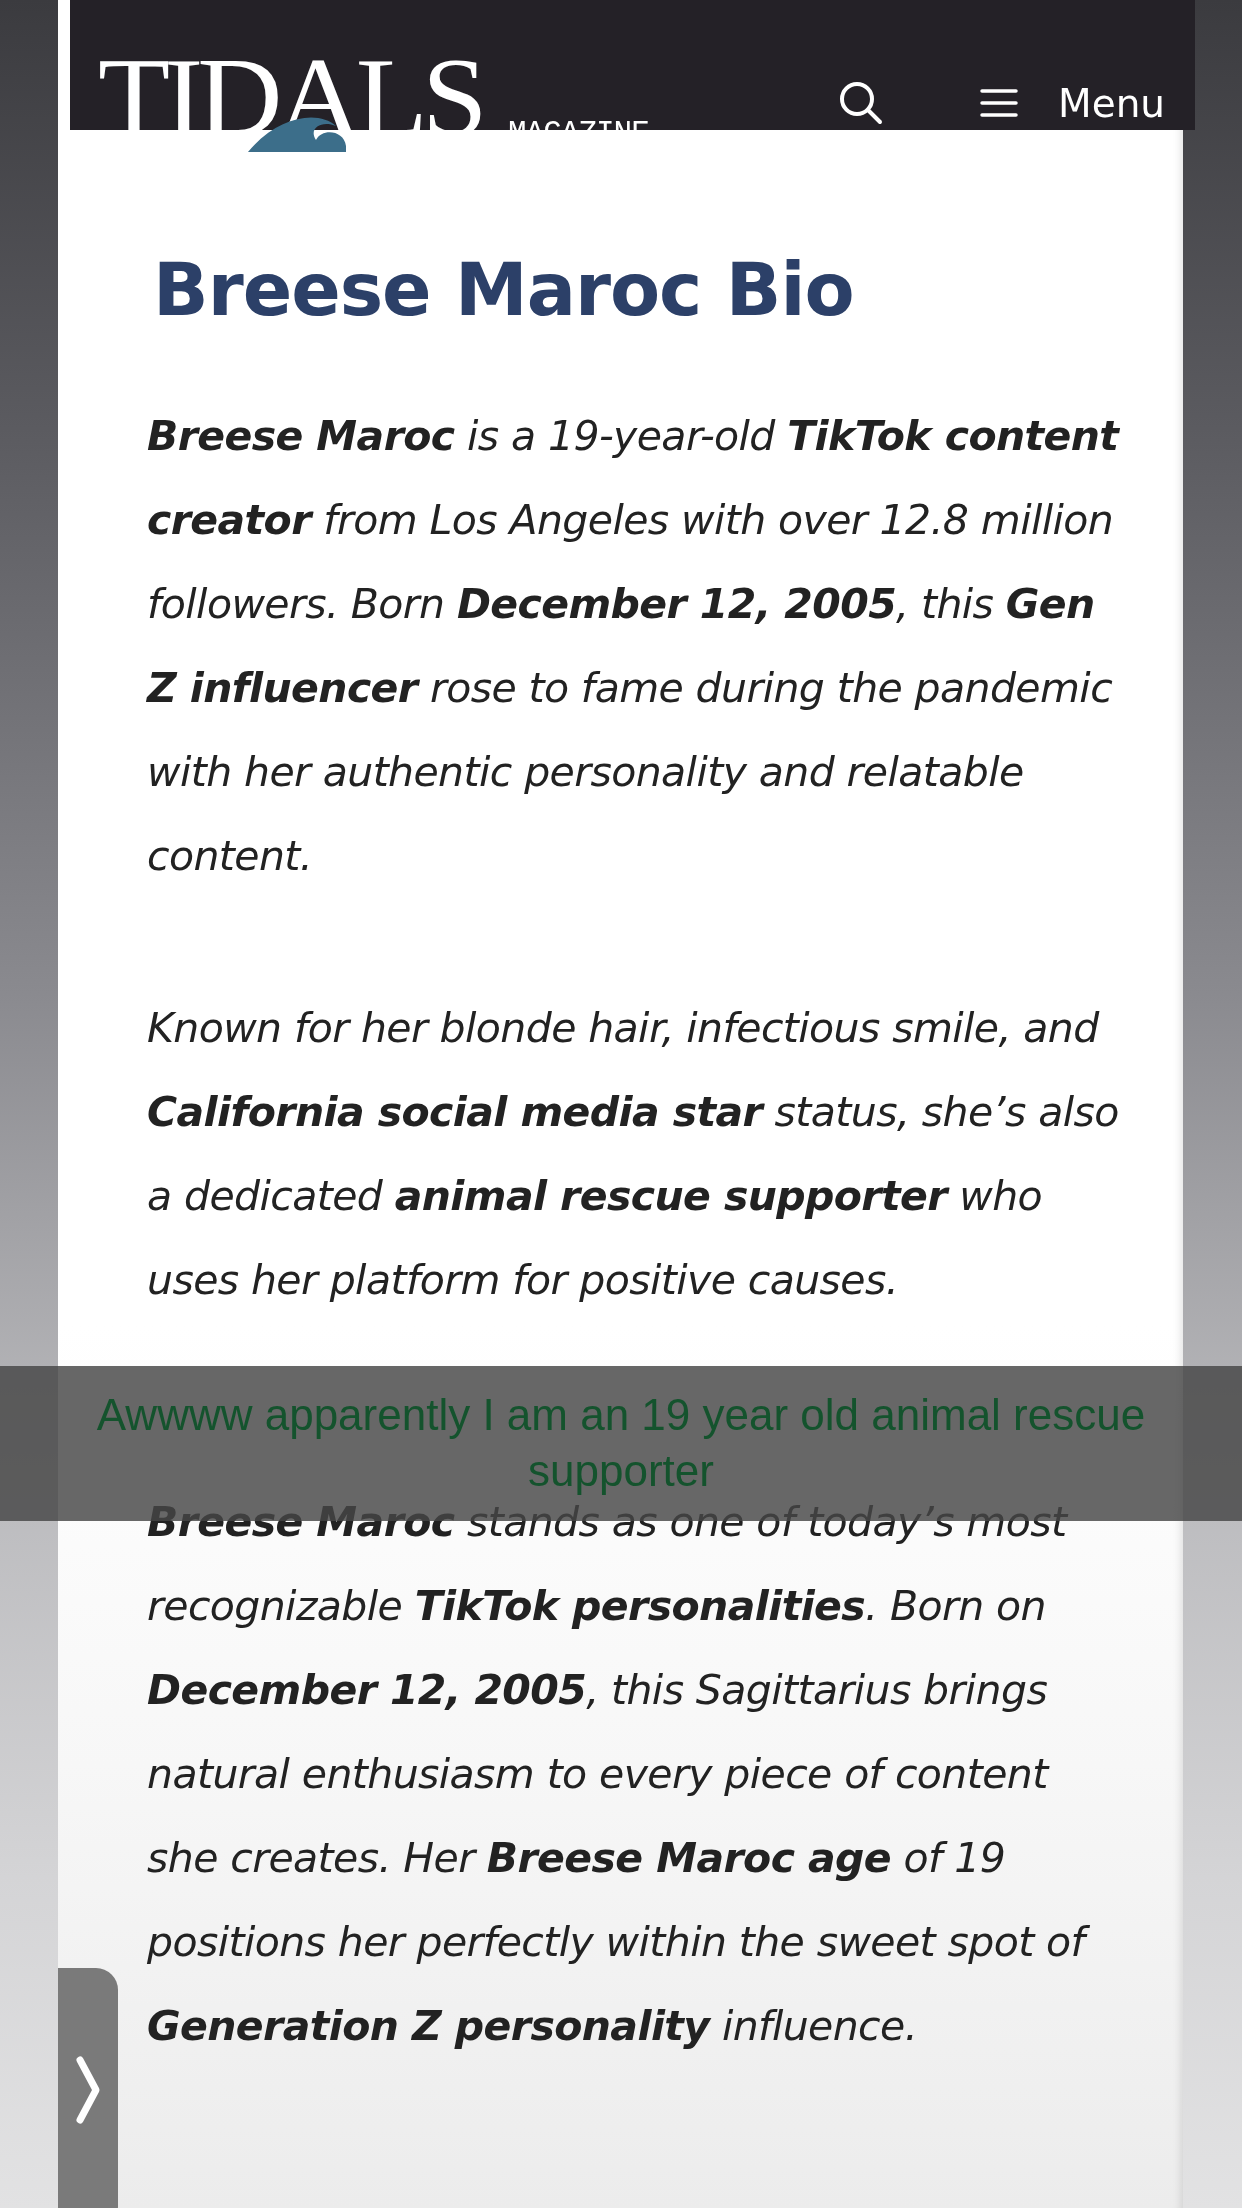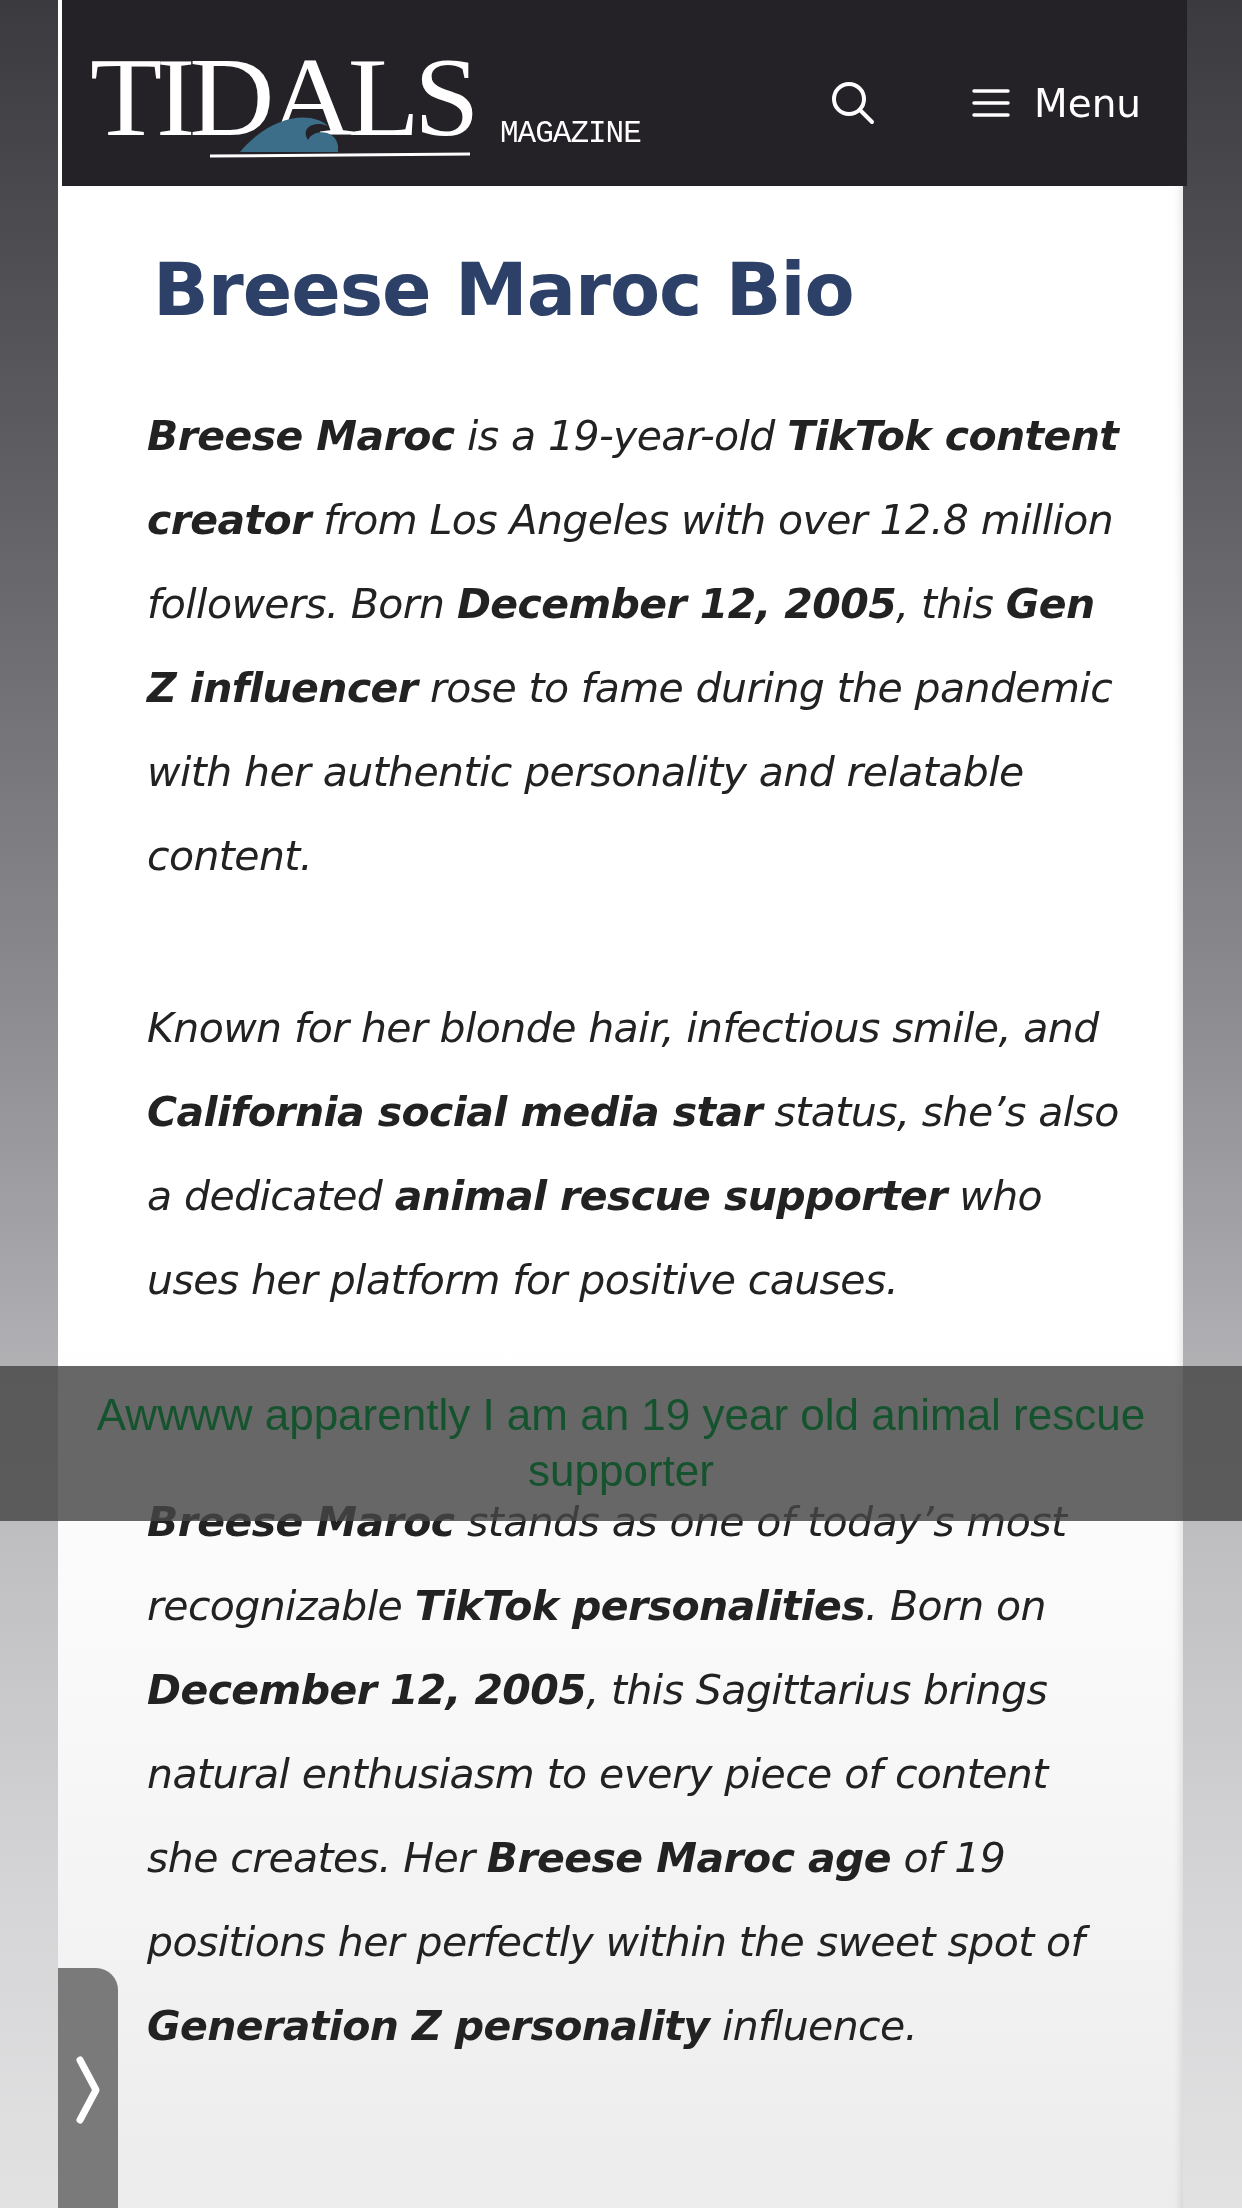--- a/index.html
+++ b/index.html
@@ -7,37 +7,37 @@
     width: 1242px; height: 2208px; overflow: hidden; position: relative;
     background: linear-gradient(to bottom, #3b3b3f 0%, #5c5c61 20%, #8a8a8f 45%, #b8b8bb 65%, #d4d4d6 85%, #e2e2e3 100%);
     font-family: "DejaVu Sans", sans-serif;
   }
   .page {
     position: absolute; left: 58px; top: 0; width: 1125px; height: 2208px;
     background: linear-gradient(to bottom, #ffffff 0%, #ffffff 60%, #f7f7f7 80%, #ececec 100%);
     box-shadow: inset -10px 0 8px -8px rgba(0,0,0,0.12);
   }
   .site-header {
-    position: absolute; left: 4px; top: 0; width: 1125px; height: 186px;
+    position: absolute; left: 12px; top: 0; width: 1125px; height: 130px;
     background: #242127;
   }
   .logo { position: absolute; left: 28px; top: 46px; height: 110px; width: 600px; }
   .logo-main {
     position: absolute; left: 0; top: 0;
     font-family: "Liberation Serif", serif; color: #fff;
     font-size: 118px; line-height: 110px; letter-spacing: -6px;
     transform: scaleY(0.95); transform-origin: top left;
   }
   .logo-sub {
     position: absolute; left: 410px; top: 70px;
     font-family: Liberation Mono, monospace; color: #fff; font-size: 31px; letter-spacing: -1px;
   }
   .logo-wave { position: absolute; left: 120px; top: 60px; width: 260px; height: 54px; }
   .search-btn { position: absolute; left: 768px; top: 80px; width: 46px; height: 46px; cursor: pointer; }
-  .menu-btn { position: absolute; left: 910px; top: 78px; height: 50px; display: flex; align-items: center; cursor: pointer; }
+  .menu-btn { position: absolute; left: 910px; top: 78px; height: 50px; display: flex; align-items: center; cursor: pointer; gap: 16px; }
   .menu-btn .bars { width: 38px; height: 30px; margin-right: 24px; }
   .menu-label { color: #fff; font-size: 39px; font-family: "DejaVu Sans", sans-serif; }
 
   .article { position: absolute; left: 77px; top: 222px; width: 1000px; color: #222; }
   h1.title {
     margin: 18px; font-size: 73px; font-weight: bold; color: #2c4068; line-height: 100px;
     letter-spacing: -1px;
   }
   p.para {
     margin: 12px; font-size: 41px; line-height: 84px; color: #222; letter-spacing: -0.6px; font-style: italic;

